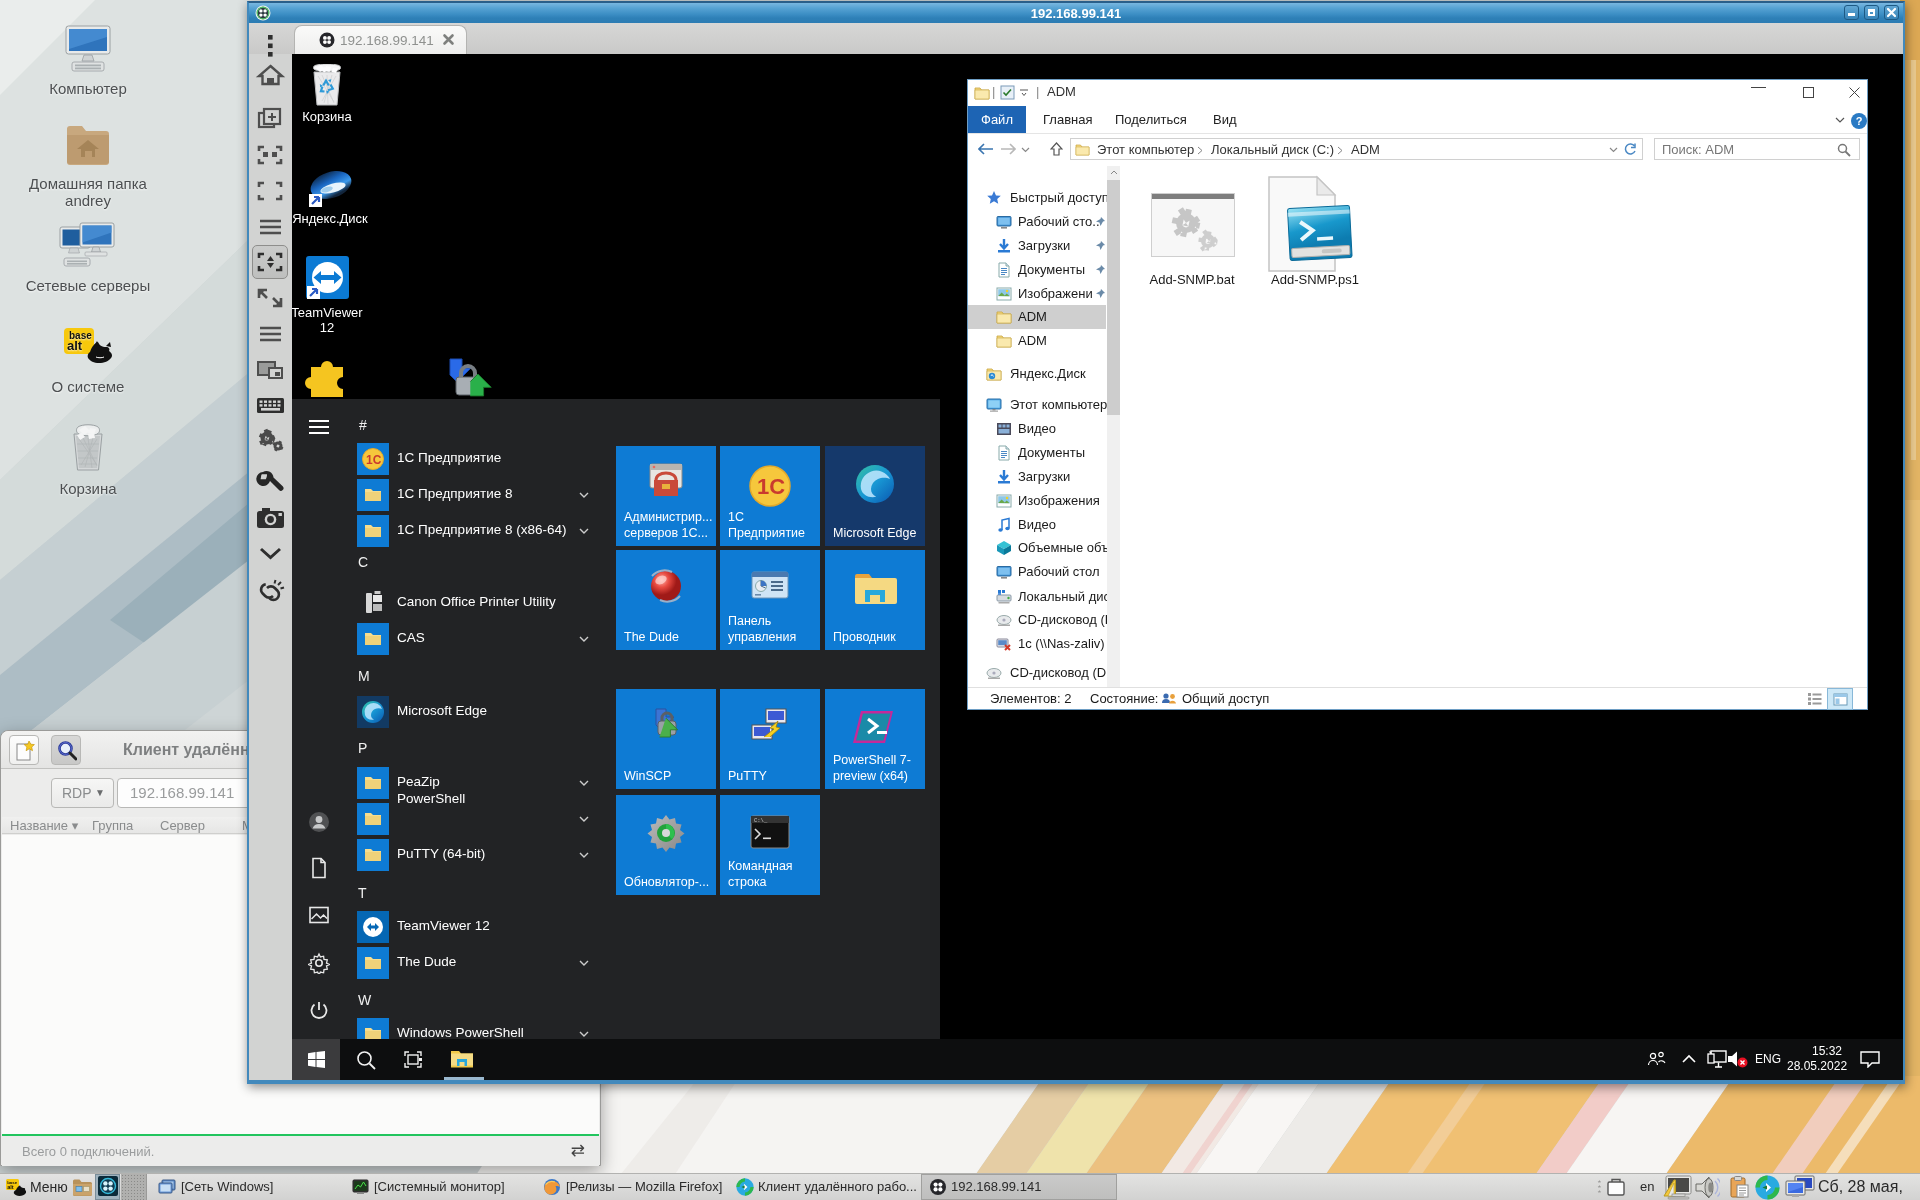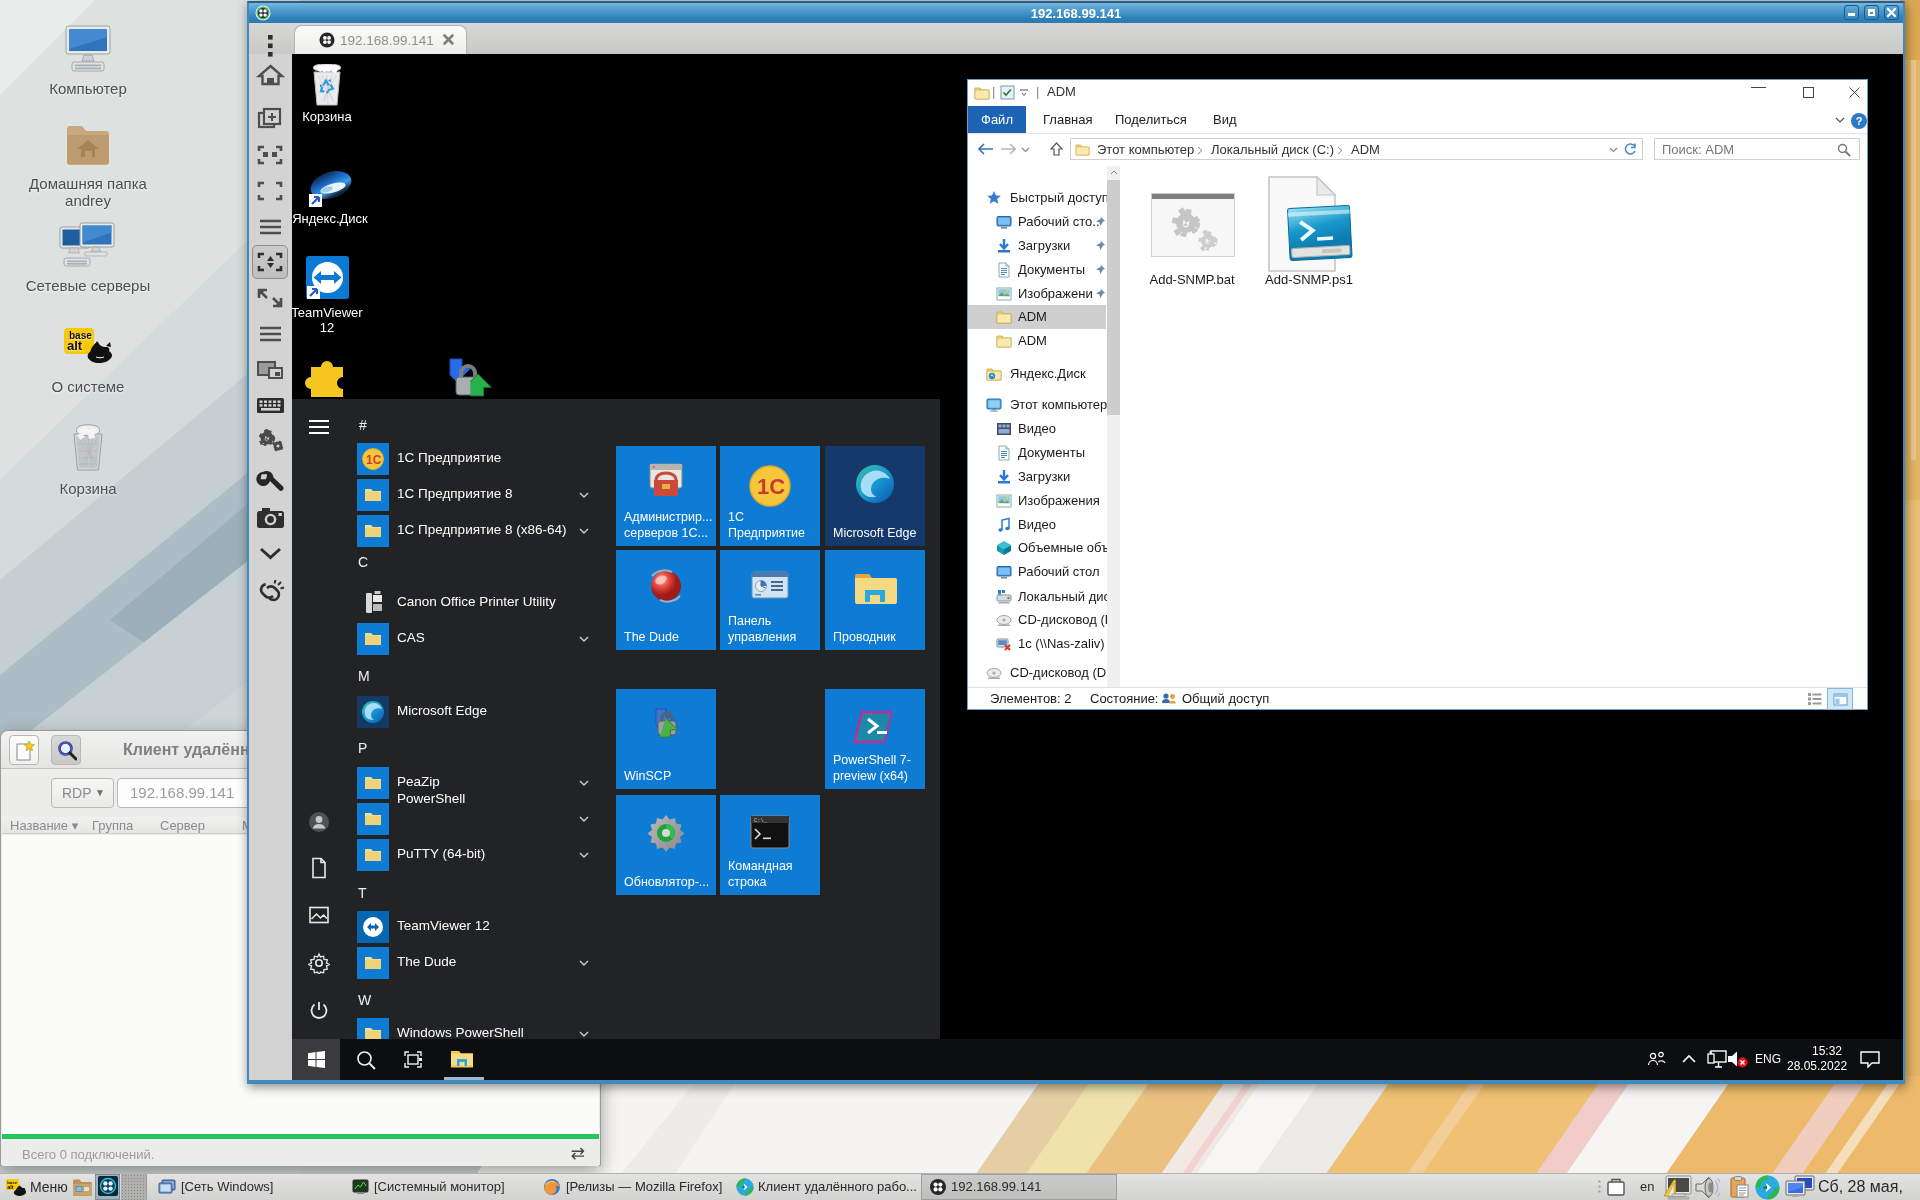--- a/index.html
+++ b/index.html
@@ -16,21 +16,21 @@
 
 #rmain { position:absolute; left:0; top:730px; width:601px; height:436px; background:#ececeb; border:1px solid #9a9a98; border-radius:8px 8px 0 0; box-shadow:0 6px 18px rgba(0,0,0,0.35); }
 #rmain .hbar { position:absolute; left:0; top:0; right:0; height:38px; background:linear-gradient(#f2f2f1,#e4e4e3); border-bottom:1px solid #c2c2c0; border-radius:8px 8px 0 0; }
 #rmain .hbtn { position:absolute; top:4px; width:30px; height:30px; border:1px solid #b8b8b6; border-radius:4px; background:linear-gradient(#fdfdfd,#f0f0ef); }
 #rmain .htitle { position:absolute; left:122px; top:10px; font-size:16px; font-weight:bold; color:#7d7f80; }
 #rmain .combo { position:absolute; left:50px; top:47px; width:63px; height:30px; background:linear-gradient(#f6f6f5,#eaeae9); border:1px solid #b8b8b6; border-radius:4px; color:#8a8c8d; font-size:14px; line-height:28px; text-align:left; padding-left:10px; }
 #rmain .ifield { position:absolute; left:116px; top:47px; width:380px; height:30px; background:#fdfdfd; border:1px solid #b8b8b6; border-radius:4px; color:#9a9c9d; font-size:15px; line-height:28px; padding-left:12px; }
 #rmain .thead { position:absolute; left:1px; top:86px; right:1px; height:17px; background:linear-gradient(#f0f0ef,#e6e6e5); border-bottom:1px solid #cfcfcd; font-size:13px; color:#8a8c8d; }
 #rmain .thead span { position:absolute; top:1px; }
 #rmain .list { position:absolute; left:1px; top:104px; right:1px; height:299px; background:#fbfbfa; }
-#rmain .sbar { position:absolute; left:1px; top:403px; right:1px; height:32px; background:#ececeb; border-top:5px solid #22c55e; color:#9a9c9d; font-size:13px; }
+#rmain .sbar { position:absolute; left:1px; top:403px; right:1px; height:32px; background:#ececeb; border-top:2px solid #22c55e; color:#9a9c9d; font-size:13px; }
 
 
 #rdp { position:absolute; left:247px; top:1px; width:1658px; height:1083px; background:#000; border:2px solid #4289bc; border-bottom-width:4px; border-top-color:#2a5f8a; box-shadow:1px 3px 10px rgba(0,0,0,0.45); }
 #rdp .tbar { position:absolute; left:0; top:0; right:0; height:20px; background:linear-gradient(#79b7e0 0%, #57a3d4 25%, #3d8fc5 55%, #2e80b7 75%, #2c7cb3 100%); }
 #rdp .ttitle { position:absolute; left:0; right:0; top:3px; text-align:center; color:#fff; font-size:13px; font-weight:bold; }
 .wbtn { position:absolute; top:2px; width:15px; height:15px; border:1px solid #1d5a85; border-radius:3px; background:linear-gradient(#61a7d4,#3884b8); color:#fff; }
 #rdp .tabbar { position:absolute; left:0; top:20px; right:0; height:31px; background:linear-gradient(#d7d7d6,#c9c9c8); }
 #rdp .tab { position:absolute; left:45px; top:2px; width:173px; height:29px; background:linear-gradient(#fafaf9,#eeeeed); border:1px solid #b4b4b2; border-bottom:none; border-radius:8px 8px 0 0; }
 #rdp .side { position:absolute; left:0; top:51px; width:43px; bottom:0; background:#d2d3d2; }
 #rdp .remote { position:absolute; left:43px; top:51px; right:0; bottom:0; background:#000; overflow:hidden; }
@@ -654,20 +654,30 @@
         </div>
         <div class="tile" style="left:324px; top:290px;">
           <svg style="position:absolute;left:26px;top:14px;" width="48" height="48" viewBox="0 0 48 48">
               <path d="M14 6 l10 0 0 8 8 0 -13 13 -5-5 z" fill="#3c74d4" stroke="#2a52a0"></path>
               <rect x="16" y="18" width="18" height="14" rx="3" fill="#9aa0a6" stroke="#5a6066"></rect>
               <path d="M20 18 v-3 a5 5 0 0 1 10 0 v3" fill="none" stroke="#5a6066" stroke-width="3"></path>
               <path d="M24 40 l12 0 0-8 8 0 -13-13" fill="#4ab04a" stroke="#2a7a2a" transform="translate(-4 -2) scale(0.9)"></path>
             </svg>
           <div class="tlabel">WinSCP</div>
         </div>
+        <div class="tile" style="left:428px; top:290px;">
+          <svg style="position:absolute;left:26px;top:14px;" width="48" height="48" viewBox="0 0 48 48">
+              <rect x="20" y="6" width="20" height="14" fill="#e8e8f0" stroke="#555"></rect>
+              <rect x="22" y="8" width="16" height="9" fill="#3c5ad4"></rect>
+              <rect x="6" y="22" width="20" height="14" fill="#e8e8f0" stroke="#555"></rect>
+              <rect x="8" y="24" width="16" height="9" fill="#3c5ad4"></rect>
+              <path d="M18 34 l10-8 -4-1 8-7 -2 6 4 1 -10 9" fill="#f5d020" stroke="#a08010" stroke-width="0.8"></path>
+            </svg>
+          <div class="tlabel">PuTTY</div>
+        </div>
         <div class="tile" style="left:533px; top:290px;">
           <svg style="position:absolute;left:26px;top:18px;" width="48" height="40" viewBox="0 0 48 40">
               <path d="M10 4 h32 l-8 32 h-32 z" fill="#c4299a"></path>
               <path d="M12 6.5 h27.5 l-7 27 h-27.5 z" fill="#1a8aa8"></path>
               <path d="M17 12 l9 7 -9 7" stroke="#fff" stroke-width="3" fill="none"></path>
               <rect x="26" y="24" width="10" height="3" fill="#fff"></rect>
             </svg>
           <div class="tlabel">PowerShell 7-<br>preview (x64)</div>
         </div>
         <div class="tile" style="left:324px; top:396px;">
@@ -996,21 +1006,21 @@
                 <rect x="24" y="32" width="62" height="52" rx="2" fill="url(#psg)"></rect>
                 <rect x="24" y="32" width="62" height="52" rx="2" fill="none" stroke="#0a6a98"></rect>
                 <path d="M24 36 h62 v4 h-62z" fill="#ffffff" opacity="0.5"></path>
                 <path d="M36 46 l12 9 -12 9" stroke="#eaf8fc" stroke-width="4" fill="none"></path>
                 <rect x="52" y="62" width="16" height="3.5" fill="#eaf8fc"></rect>
                 <rect x="26" y="72" width="58" height="9" rx="1.5" fill="#e2e2e0" stroke="#b0b0ae"></rect>
                 <rect x="56" y="74.5" width="20" height="4" rx="2" fill="#c6c6c4"></rect>
               </g>
             </svg>
         </div>
-        <div style="position:absolute;left:297px;top:192px;width:94px;height:16px;text-align:left;">Add-SNMP.ps1</div>
+        <div style="position:absolute;left:297px;top:192px;width:94px;height:16px;text-align:right;">Add-SNMP.ps1</div>
 
         <div style="position:absolute;left:0;bottom:0;width:899px;height:22px;background:#fff;border-top:1px solid #e0e0e0;">
           <span style="position:absolute;left:22px;top:3px;">Элементов: 2</span>
           <span style="position:absolute;left:122px;top:3px;">Состояние:</span>
           <svg style="position:absolute;left:193px;top:4px;" width="17" height="14" viewBox="0 0 17 14">
               <circle cx="5" cy="4" r="2.6" fill="#3a6ab0"></circle>
               <path d="M1 11 a4 4 0 0 1 8 0 z" fill="#3a6ab0"></path>
               <circle cx="11.5" cy="4.5" r="2.4" fill="#e8a03c"></circle>
               <path d="M8 11.5 a3.6 3.6 0 0 1 7 0 z" fill="#e8a03c"></path>
             </svg>

